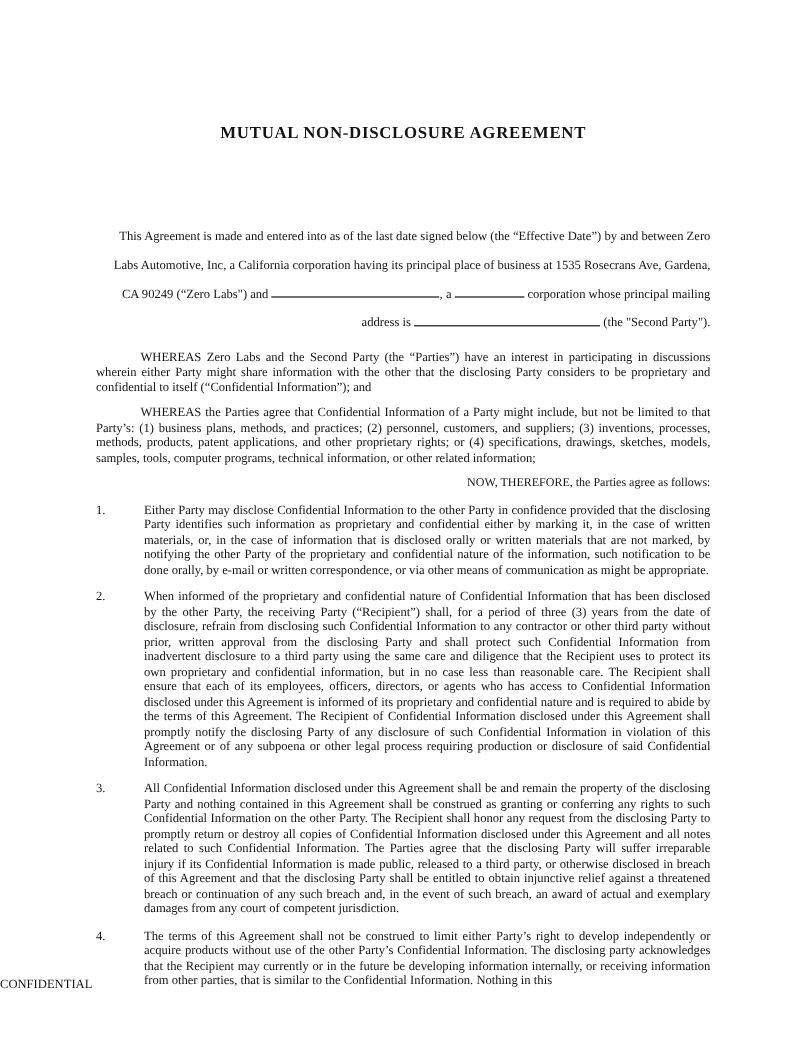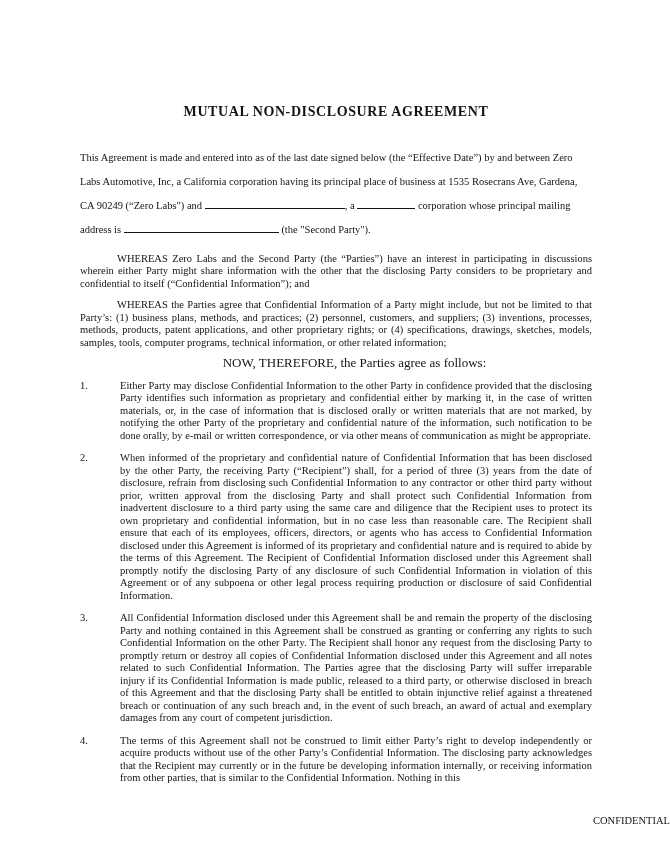--- a/index.html
+++ b/index.html
@@ -23,68 +23,68 @@
     top: 0;
   }
   .doc-title {
     margin: 104px 0 0 0;
     font-size: 14px;
     font-weight: bold;
     text-align: center;
     letter-spacing: 0.6px;
   }
   .intro {
-    margin-top: 26px;
+    margin-top: 66px;
     font-size: 10.5px;
     line-height: 24px;
-    text-align: left;
+    text-align: right;
   }
   .blank {
     display: inline-block;
     border-bottom: 1px solid #141414;
     height: 10px;
     vertical-align: baseline;
   }
   .blank-party { width: 140px; }
   .blank-state { width: 58px; }
   .blank-address { width: 155px; }
   .para {
     font-size: 10.5px;
     line-height: 12.5px;
     text-align: justify;
     margin: 9px 0 0 0;
     font-family: Liberation Serif, serif;
   }
   .first-indent { text-indent: 37px; }
   .now-therefore {
-    font-size: 13px;
+    font-size: 10px;
     line-height: 12.5px;
     margin: 8px 0 0 0;
     text-indent: 37px;
-    text-align: center;
+    text-align: right;
   }
   .clause {
     position: relative;
     padding-left: 40px;
     margin: 10px 0 0 0;
     font-size: 10.5px;
     line-height: 12.5px;
     text-align: justify;
   }
   .clause-num {
     position: absolute;
     left: 0;
     top: 0;
   }
   .footer {
     position: absolute;
     left: 0;
     right: 0;
     top: 815px;
-    text-align: right;
+    text-align: left;
     font-size: 10.5px;
   }
 </style>
 </head>
 <body>
 
 <div class="page">
   <div class="content">
 
     <h1 class="doc-title">MUTUAL NON-DISCLOSURE AGREEMENT</h1>

